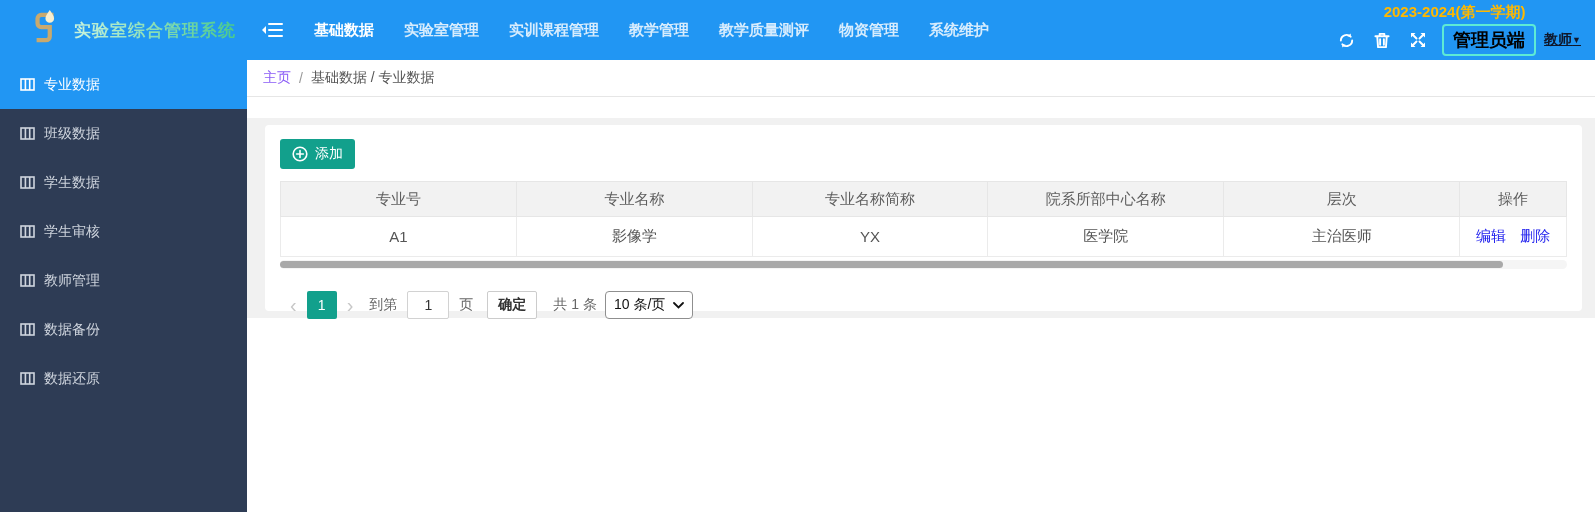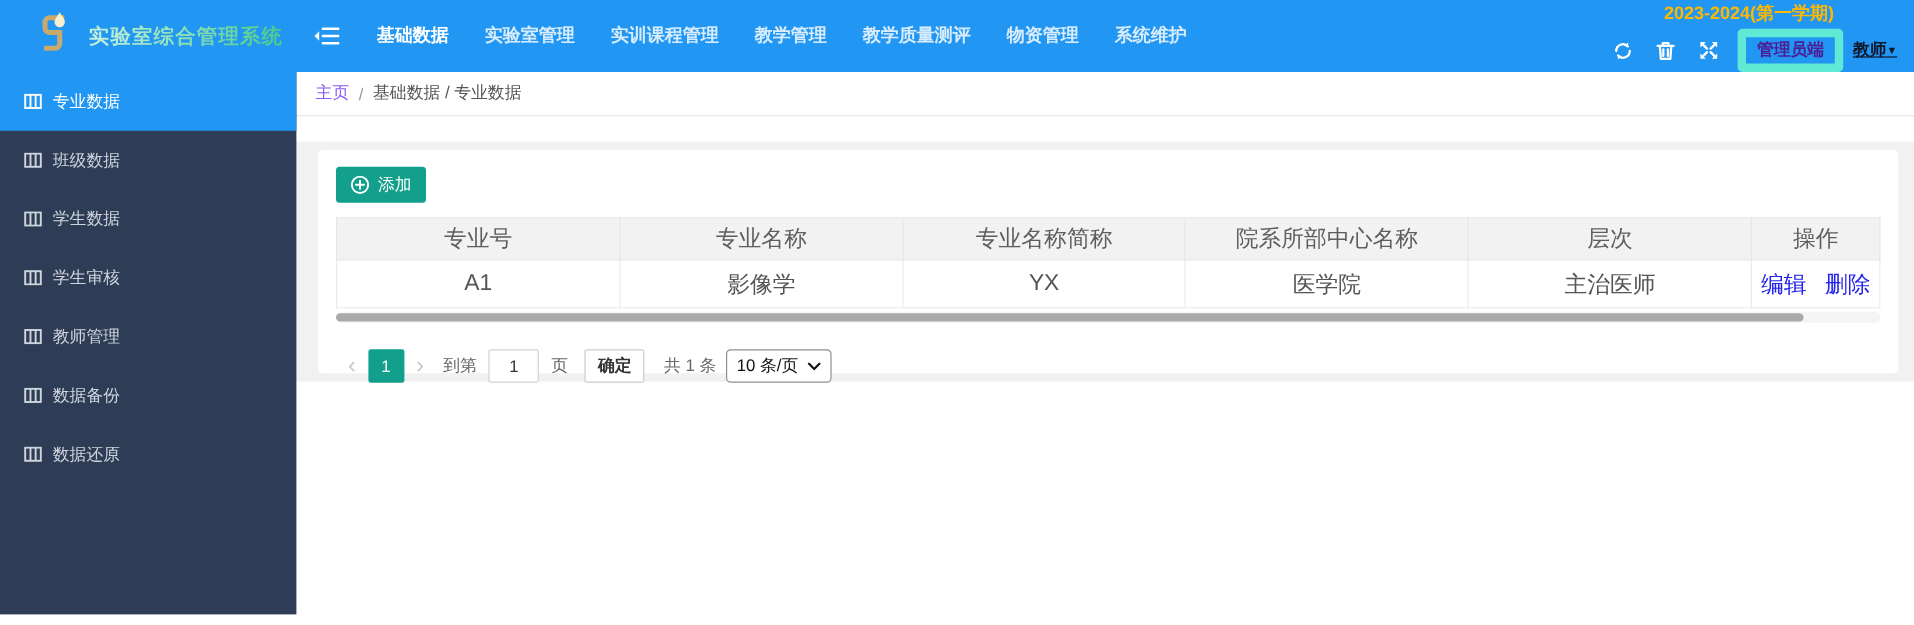--- a/index.html
+++ b/index.html
@@ -12,21 +12,21 @@
   .app-title { font-size:17px; font-weight:bold; letter-spacing:1px; color:#7fdfb2;
     background:linear-gradient(90deg,#c9f3dd,#49c98c); -webkit-background-clip:text; background-clip:text; -webkit-text-fill-color:transparent; }
   .nav { display:flex; align-items:center; }
   .collapse-btn { width:26px; height:26px; margin:0 14px 0 12px; display:flex; align-items:center; justify-content:center; cursor:pointer; }
   .nav-item { color:rgba(255,255,255,0.82); font-size:15px; font-weight:bold; padding:0 15px; line-height:60px; cursor:pointer; }
   .nav-item.active { color:#ffffff; }
   .header-right { margin-left:auto; display:flex; flex-direction:column; align-items:center; padding:3px 14px 12px 0; }
   .semester { color:#ffb800; font-size:15px; font-weight:bold; line-height:18px; white-space:nowrap; }
   .user-tools { display:flex; align-items:center; margin-top:3px; }
   .tool-icon { width:22px; height:22px; margin:0 7px; display:flex; align-items:center; justify-content:center; cursor:pointer; }
-  .console-btn { border:7px solid #5eead4; border-radius:4px; color:#4c1d95; font-size:14px; font-weight:bold; padding:2px 9px; margin:0 8px 0 6px; cursor:pointer; white-space:nowrap; }
+  .console-btn { border:2px solid #5eead4; border-radius:4px; color:#000000; font-size:18px; font-weight:bold; padding:2px 9px; margin:0 8px 0 6px; cursor:pointer; white-space:nowrap; }
   .role { color:#0f172a; font-size:14px; font-weight:bold; cursor:pointer; white-space:nowrap;text-decoration:underline; }
   .role .caret { font-size:9px; vertical-align:1px; }
 
   
   .sidebar { position:absolute; top:60px; left:0; width:247px; height:452px; background:#2e3c55; z-index:5; }
   .side-item { height:49px; display:flex; align-items:center; padding-left:20px; color:#cfd5de; font-size:14px; cursor:pointer; }
   .side-item.active { background:#2196f3; color:#fff; }
   .side-item .s-icon { margin-right:9px; display:flex; align-items:center; }
 
   
@@ -35,21 +35,21 @@
   .crumb-home { color:#8b5cf6; cursor:pointer; }
   .crumb-sep { color:#999; margin:0 8px; }
   .crumb-current { color:#555; }
 
   .gray-panel { position:absolute; top:58px; left:0; width:1348px; height:200px; background:#f1f1f1; }
   .card { position:absolute; top:7px; left:18px; right:13px; height:186px; background:#fff; border-radius:4px; padding:14px 15px; }
 
   .add-btn { display:inline-flex; align-items:center; background:#12a08c; color:#fff; font-size:14px; border:none; border-radius:3px; height:30px; padding:0 12px; cursor:pointer; }
   .add-btn svg { margin-right:7px; }
 
-  .data-table { width:100%; border-collapse:collapse; table-layout:fixed; margin-top:12px; font-size:19px; }
+  .data-table { width:100%; border-collapse:collapse; table-layout:fixed; margin-top:12px; font-size:15px; }
   .data-table th { background:#f2f2f2; color:#5e5e5e; font-weight:normal; height:35px; border:1px solid #e6e6e6; text-align:center; }
   .data-table td { background:#fff; color:#555; height:40px; border:1px solid #ebebeb; text-align:center; }
   .col-a{width:18.35%} .col-b{width:18.35%} .col-c{width:18.3%} .col-d{width:18.35%} .col-e{width:18.35%} .col-f{width:8.3%}
   .action-link { color:#2222ee; text-decoration:none; margin:0 5px; cursor:pointer; }
 
   .h-scrollbar { margin-top:3px; height:9px; background:#f5f5f5; border-radius:5px; position:relative; }
   .h-thumb { position:absolute; left:0; top:1px; height:7px; width:95%; background:#a9a9a9; border-radius:4px; cursor:pointer; }
 
   .pager { display:flex; align-items:center; margin-top:11px; font-size:14px; color:#666; }
   .pg-arrow { color:#c7c7c7; font-size:20px; padding:0 10px; cursor:pointer; line-height:28px; }

